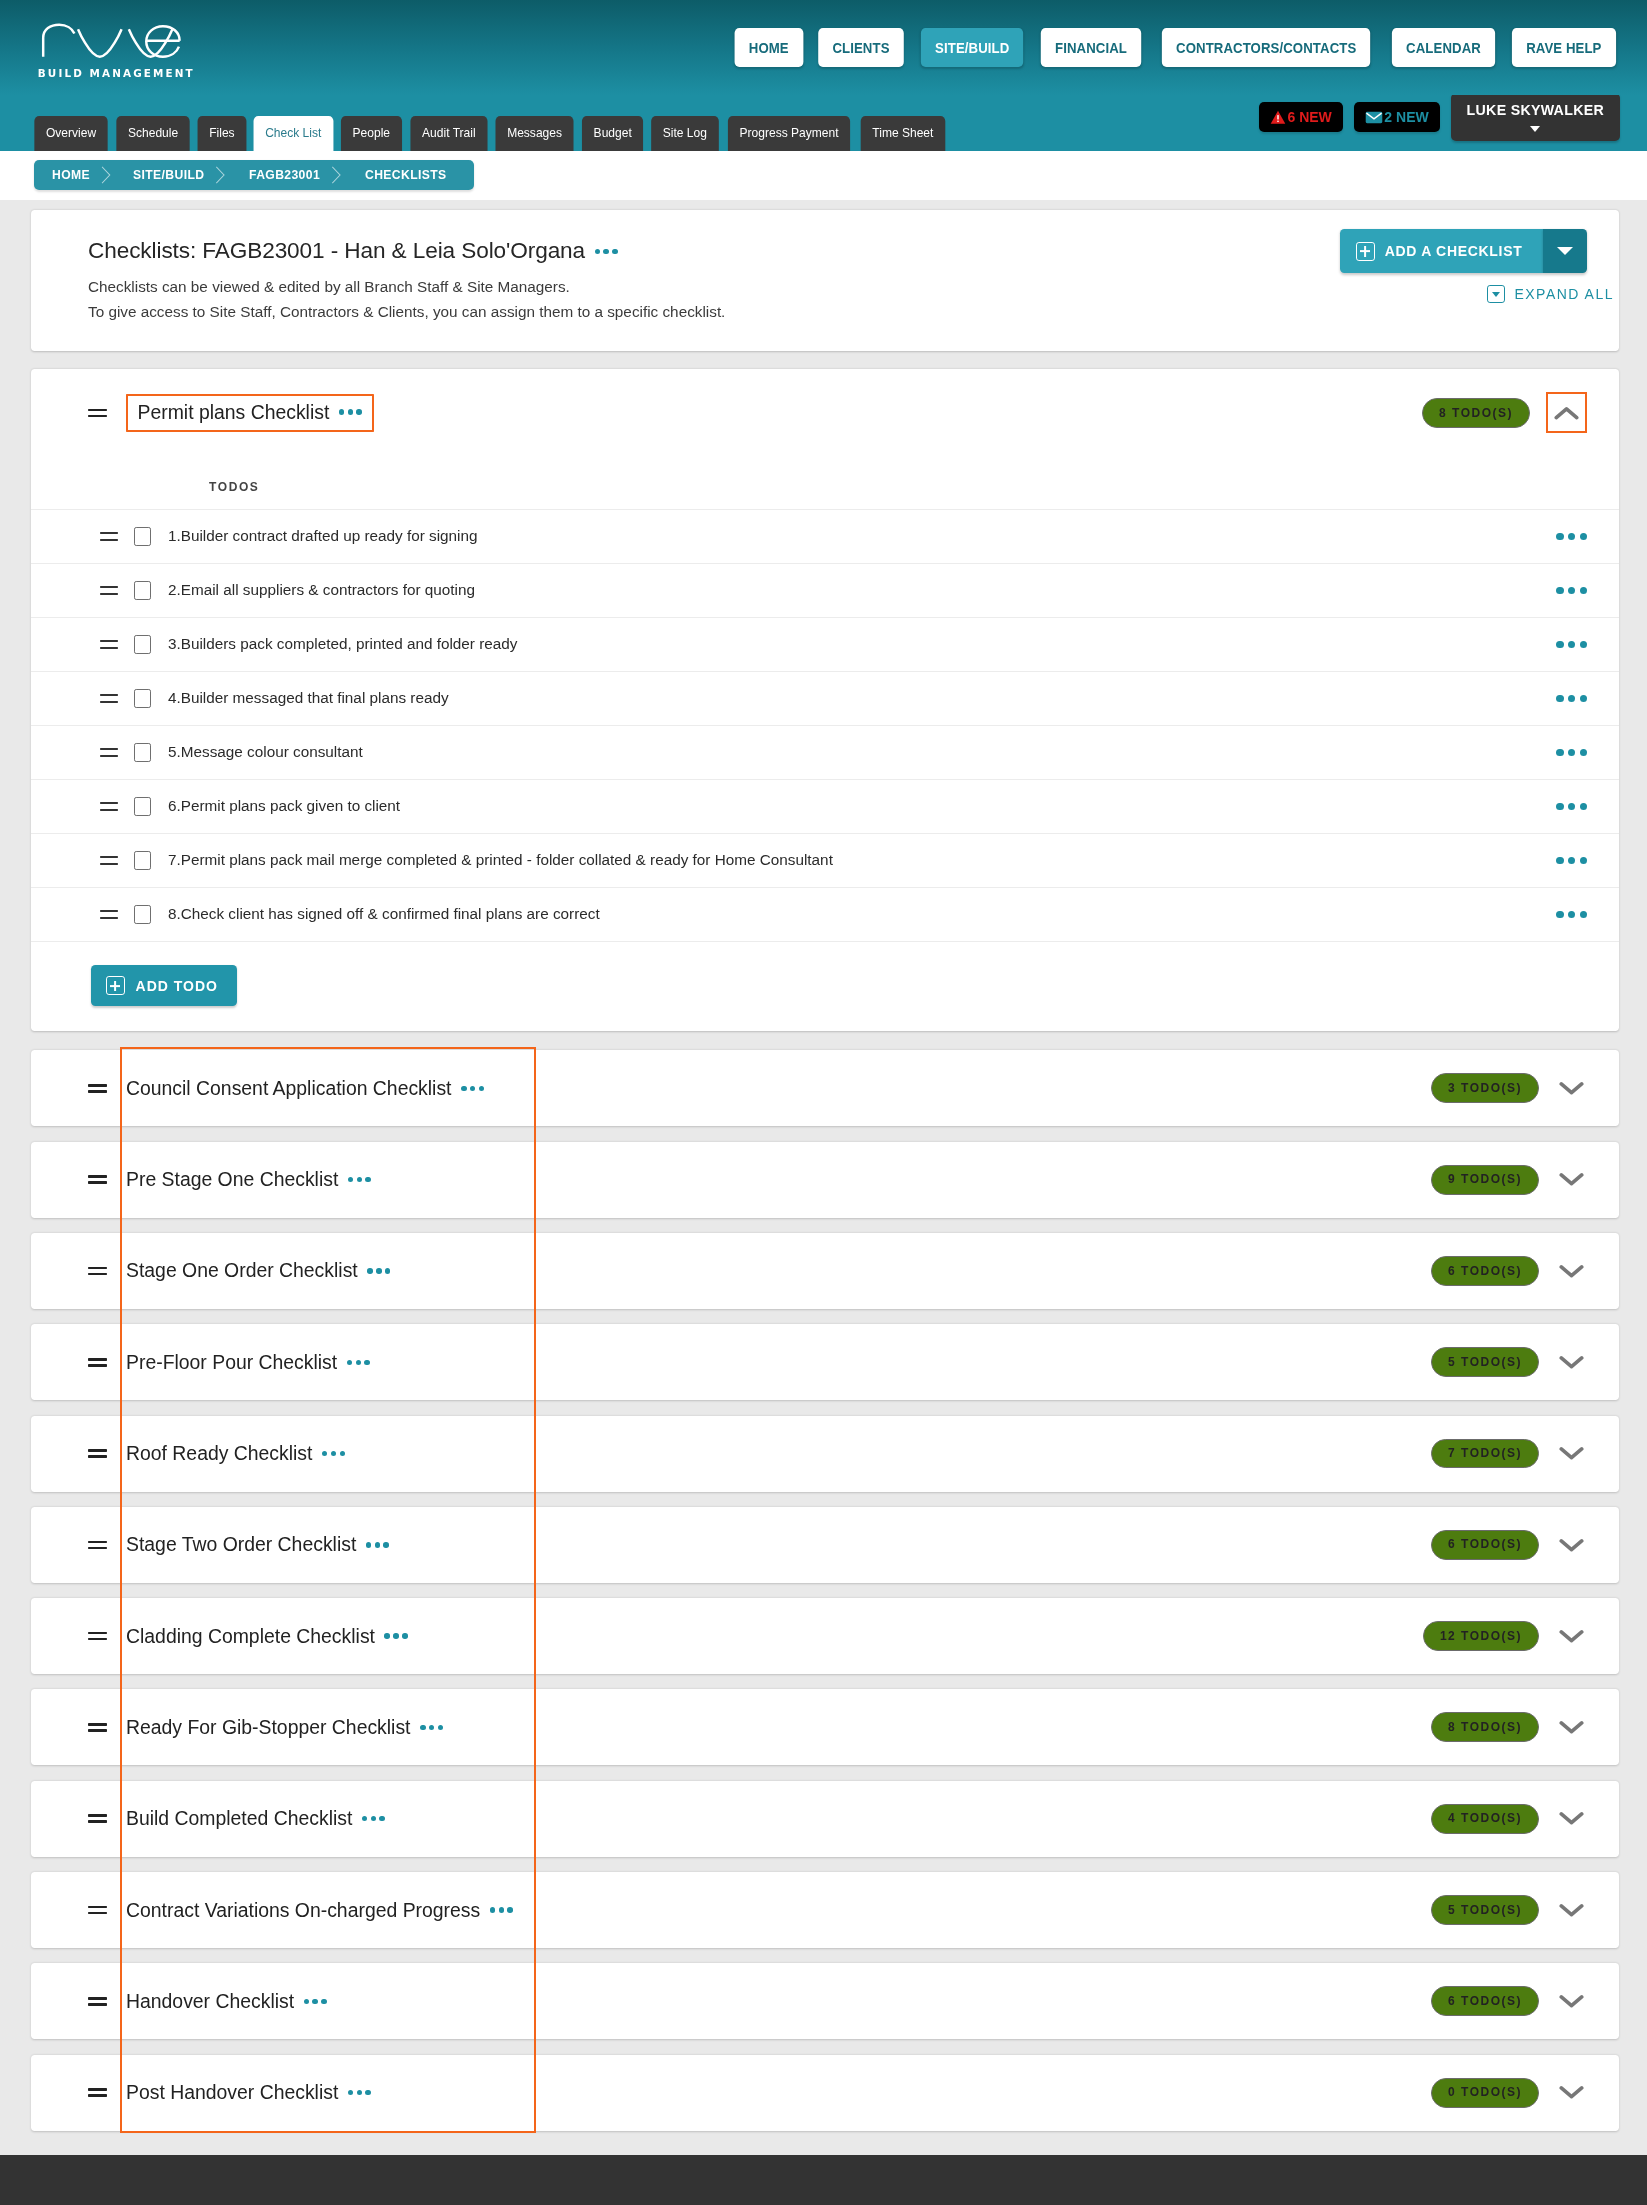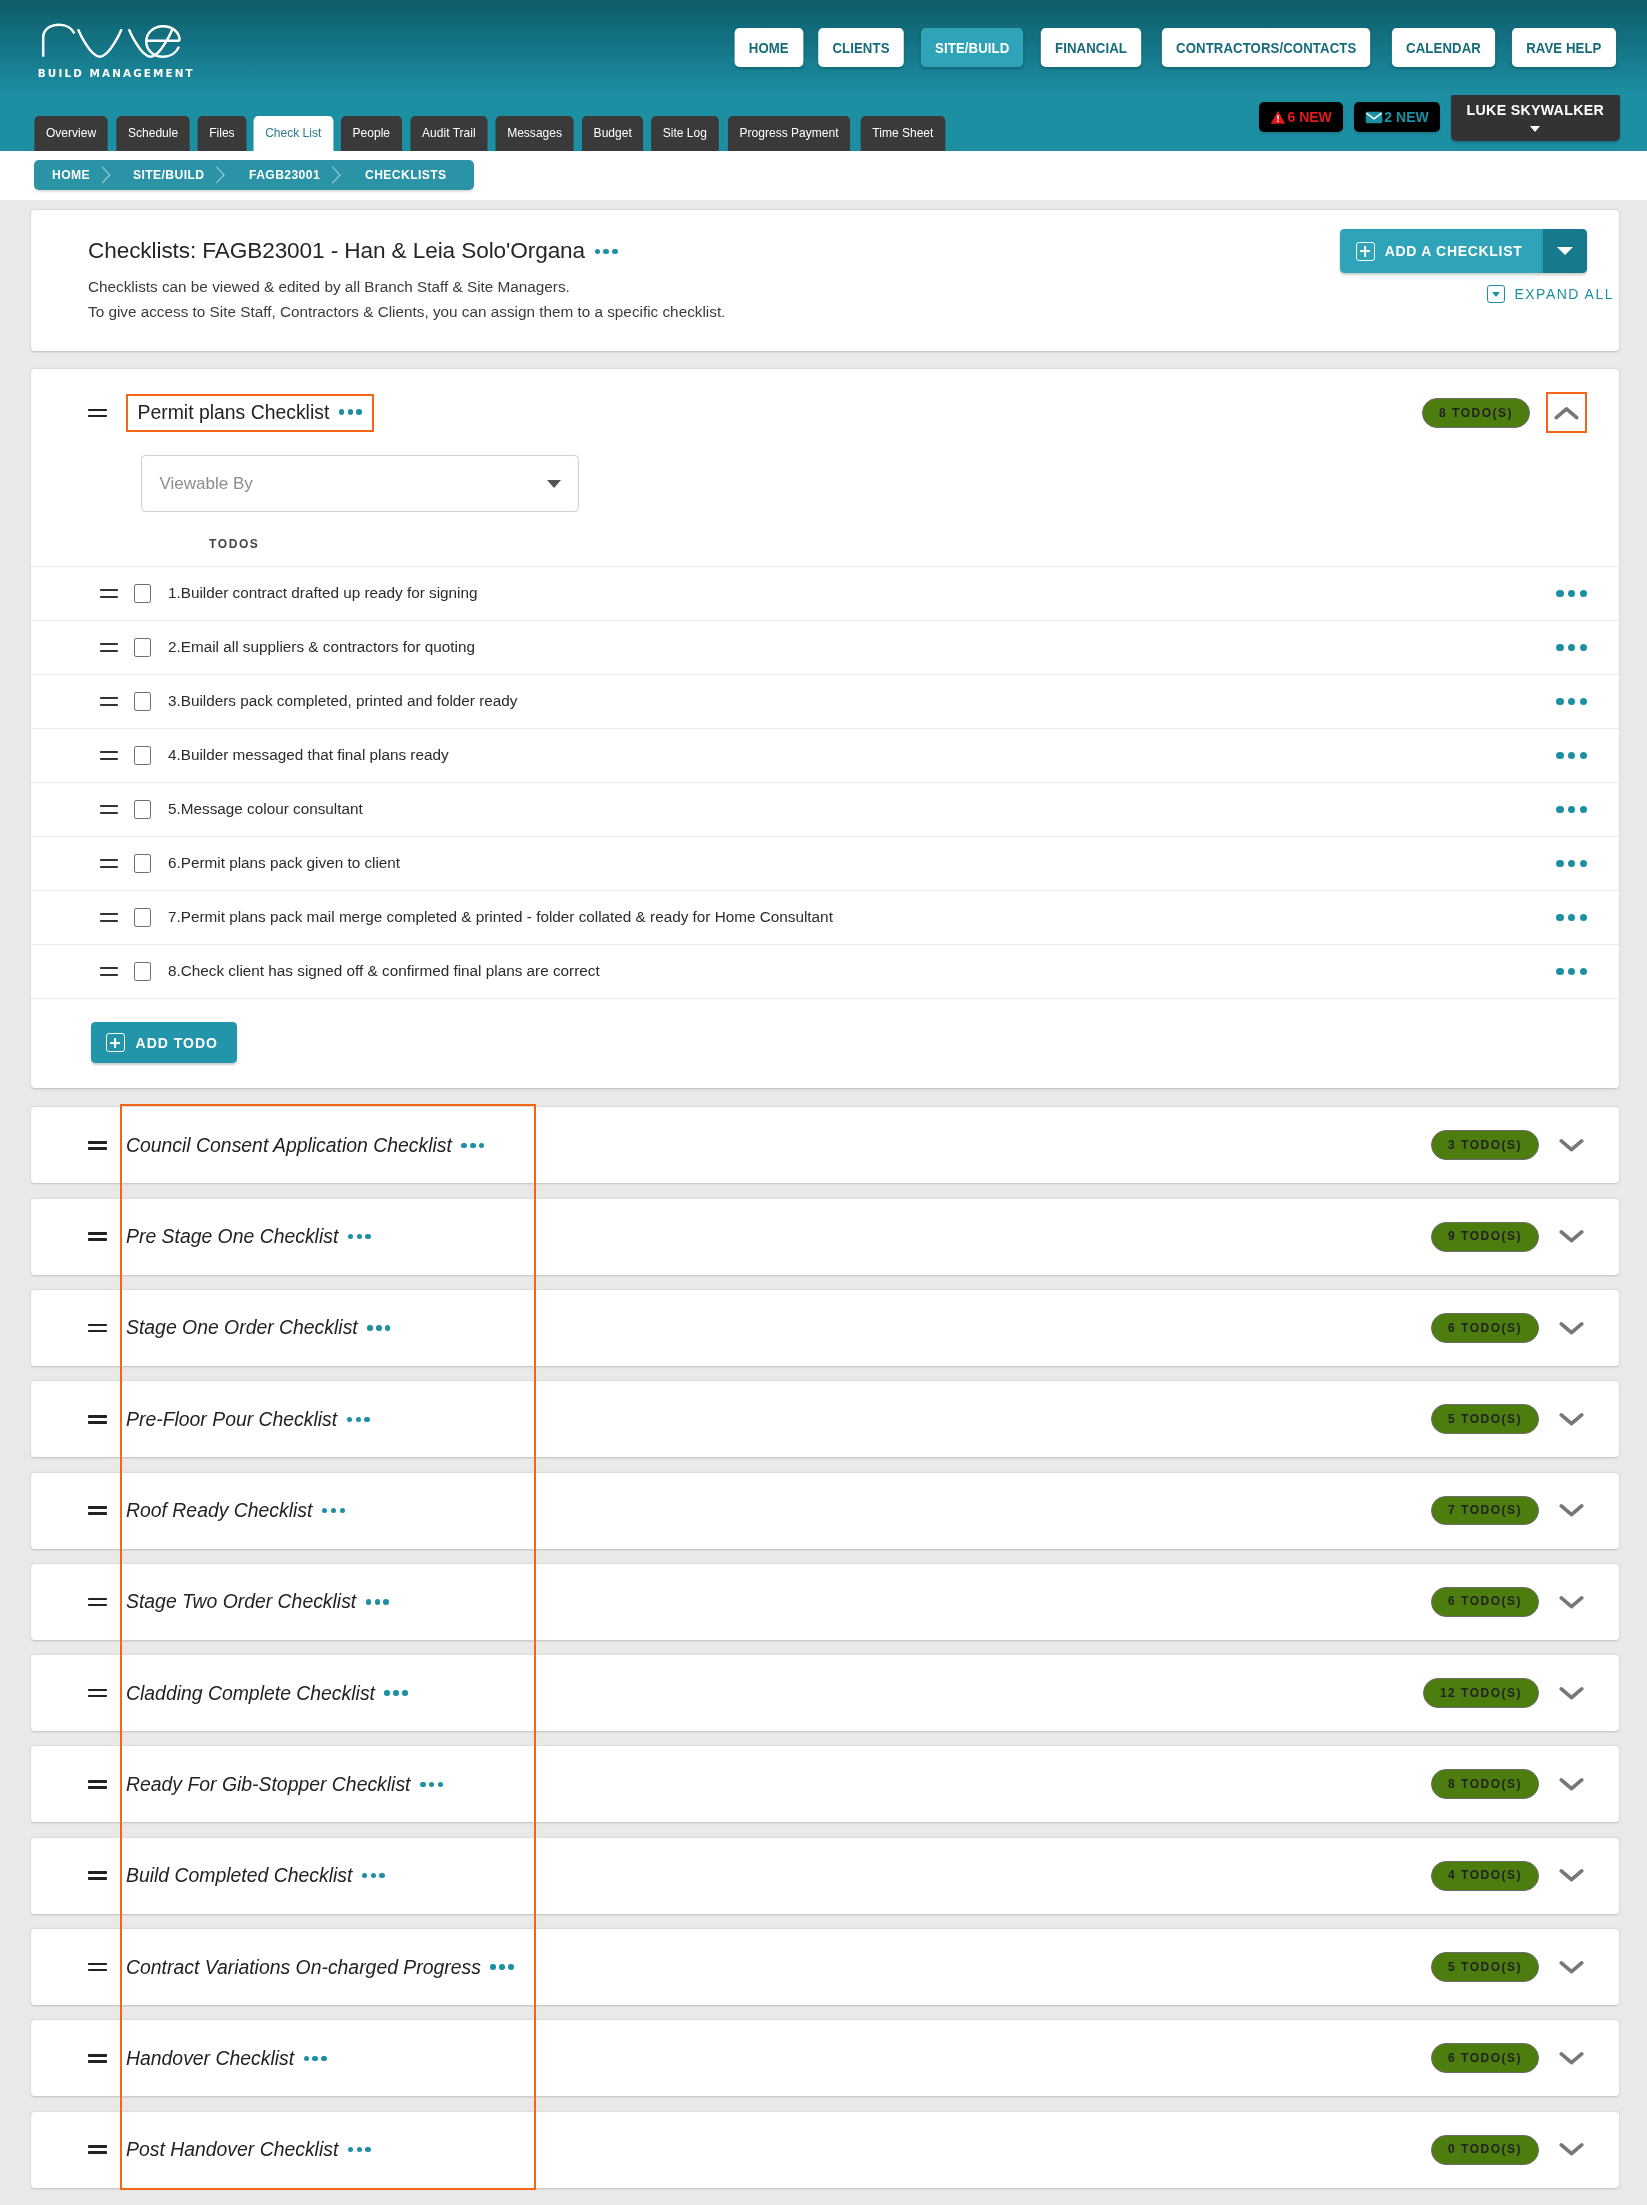--- a/index.html
+++ b/index.html
@@ -207,21 +207,21 @@
     box-shadow: 0 1.5px 2.2px rgba(0,0,0,.2);
   }
 
   
   .collapsed-list { position: relative; }
   .collapsed-row {
     background: #fff; border-radius: 3.7px; box-shadow: 0 0.7px 2.2px rgba(0,0,0,.18);
     display: flex; align-items: center; padding: 22px 32px 22px 57px;
     margin-bottom: 15.3px; min-height: 76px;
   }
-  .collapsed-row .cl-title { font-size: 19.4px; font-style: italic; }
+  .collapsed-row .cl-title { font-size: 19.4px; }
   .collapsed-row .exp-right { margin-left: auto; display: flex; align-items: center; gap: 16px; }
 
   .hl-rect {
     position: absolute; border: 2.9px solid #f4651a; pointer-events: none; z-index: 5;
   }
 
   
   .footer {
     background: #333; color: #e8e8e8; height: 50px; display: flex; align-items: center;
     padding: 0 31px 0 50px; font-size: 12.4px; flex: 0 0 auto; margin-top: 17.5px;
@@ -350,26 +350,20 @@
         <div class="exp-right">
           <span class="todo-badge">8 TODO(S)</span>
           <span class="chev boxed">
             <svg width="25" height="14.6" viewBox="0 0 34 20">
               <path d="M3 16 L17 4 L31 16" stroke="#777" stroke-width="5" fill="none" stroke-linecap="round" stroke-linejoin="round"></path>
             </svg>
           </span>
         </div>
       </div>
 
-      <div class="viewable-row">
-        <div class="selectbox">
-          <span>Viewable By</span>
-          <span class="sel-caret"></span>
-        </div>
-      </div>
 
       <div class="todos-label">TODOS</div>
 
       <div>
         <div class="todo-row">
           <span class="todo-grip"></span>
           <span class="cbx"></span>
           <span class="todo-text">1.Builder contract drafted up ready for signing</span>
           <span class="todo-dots">
               <i></i>

